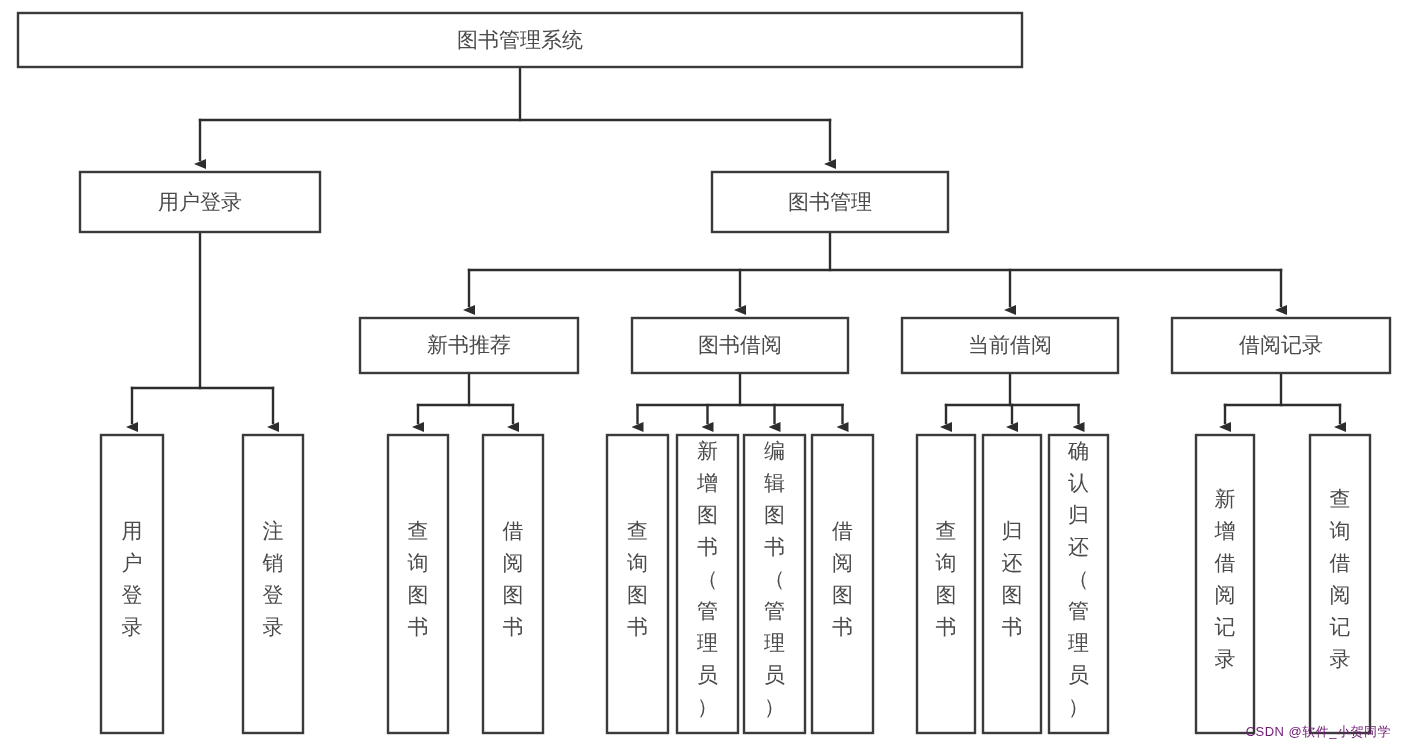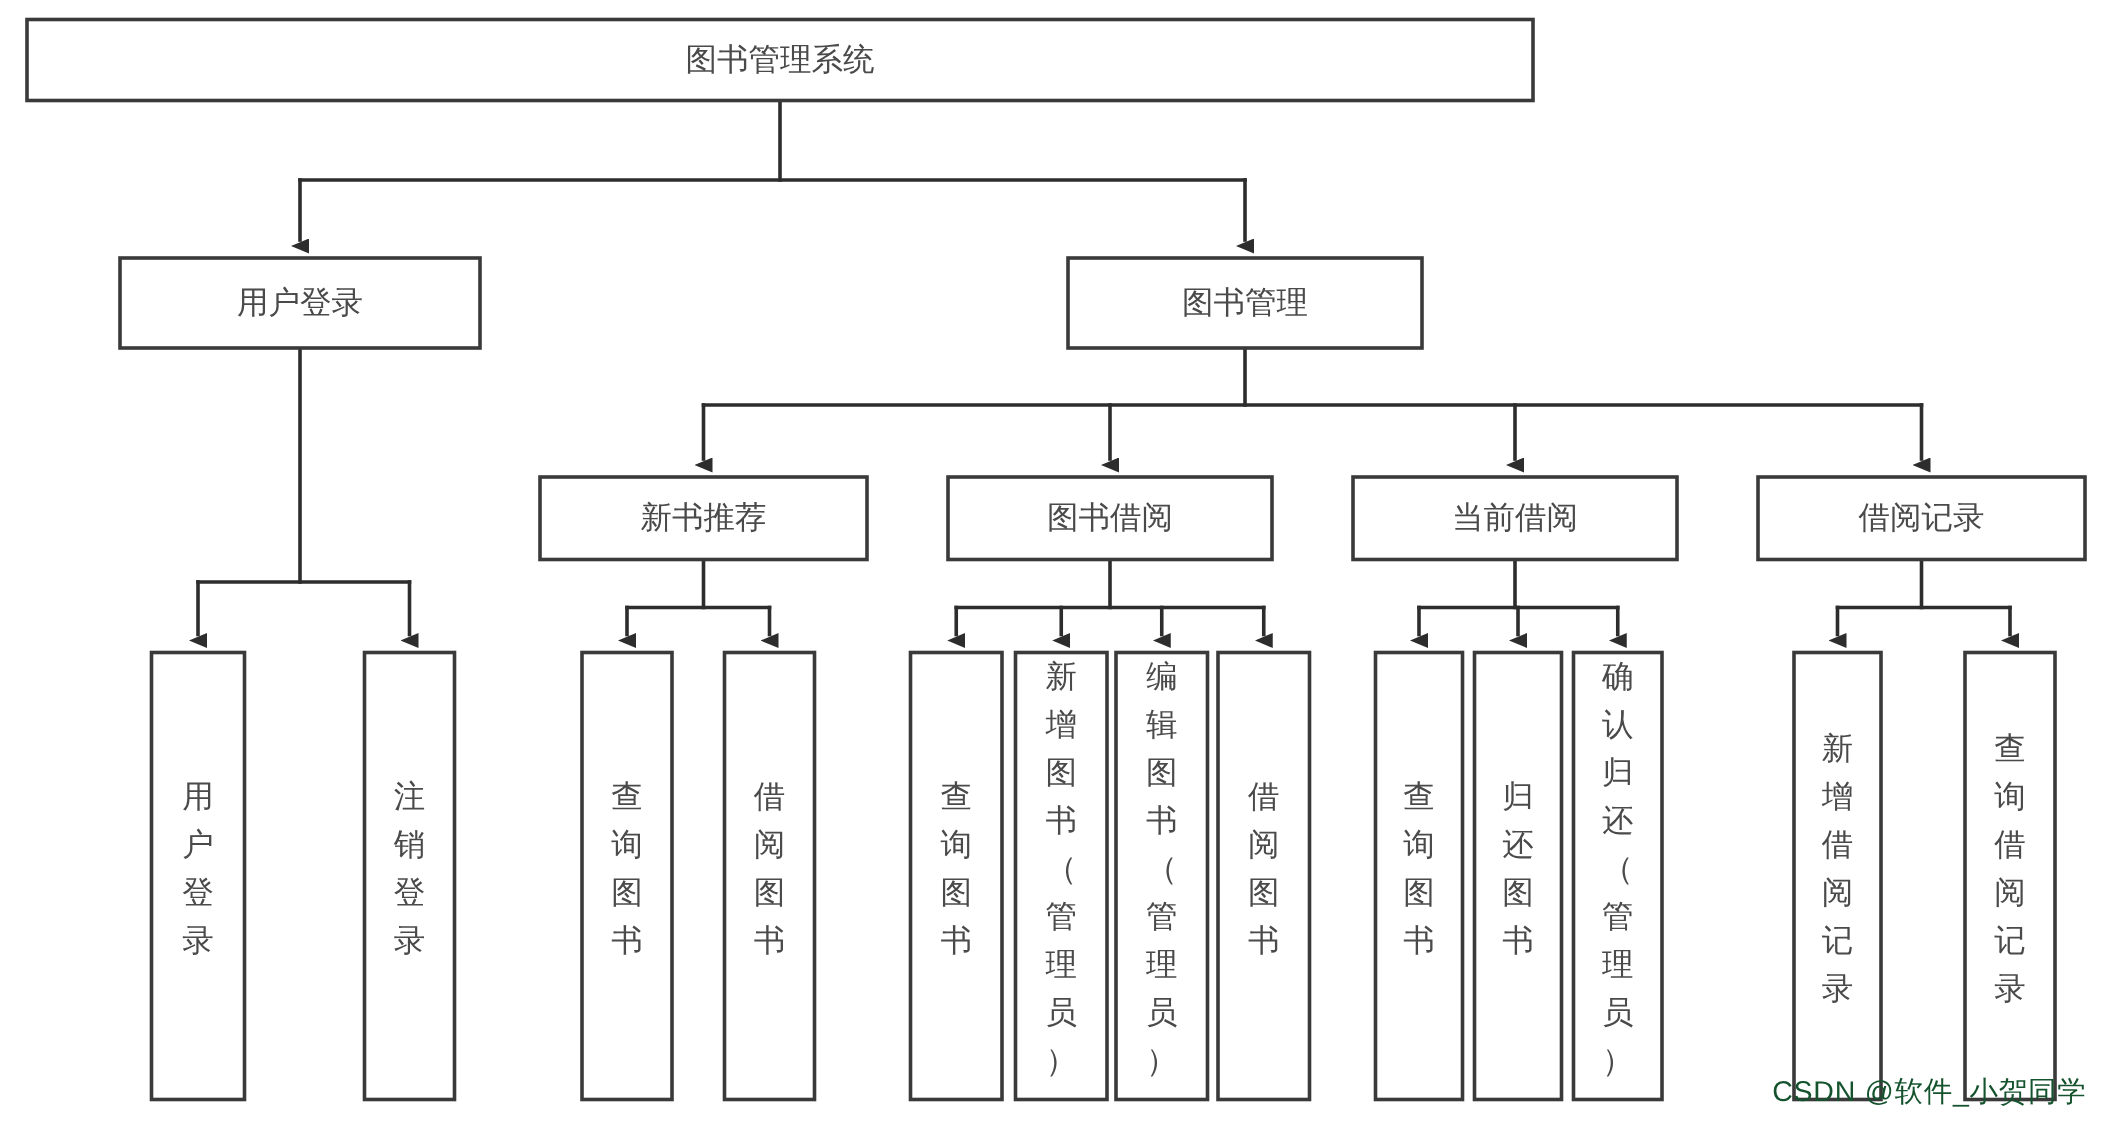--- a/index.html
+++ b/index.html
@@ -54,22 +54,22 @@
     fill: #4a4a4a;
     font-family: "Liberation Sans", "DejaVu Sans", sans-serif;
     font-size: 21px;
     text-anchor: middle;
   }
   .watermark {
     position: absolute;
     right: 14px;
     bottom: 6px;
     font-family: "Liberation Sans", "DejaVu Sans", sans-serif;
-    font-size: 19px;
-    color: #14532d;
+    font-size: 13px;
+    color: #701a75;
     white-space: nowrap;
     pointer-events: none;
     letter-spacing: 0.5px;
   }
 </style>
 </head>
 <body>
 
 <div id="diagram-root">
 

